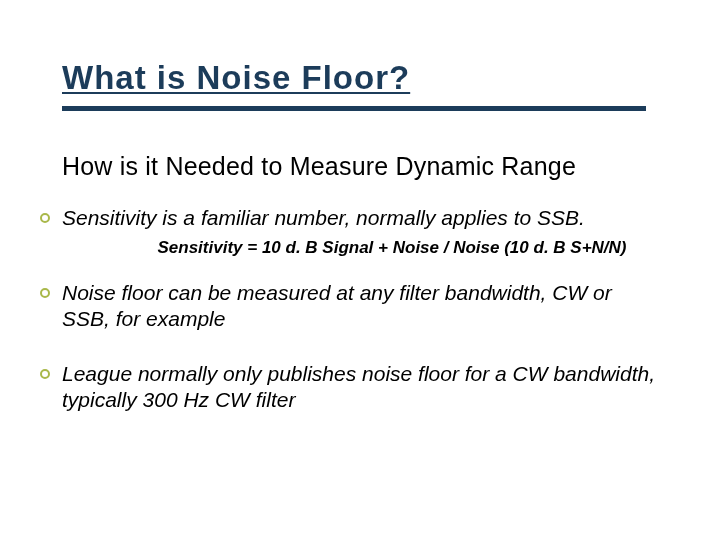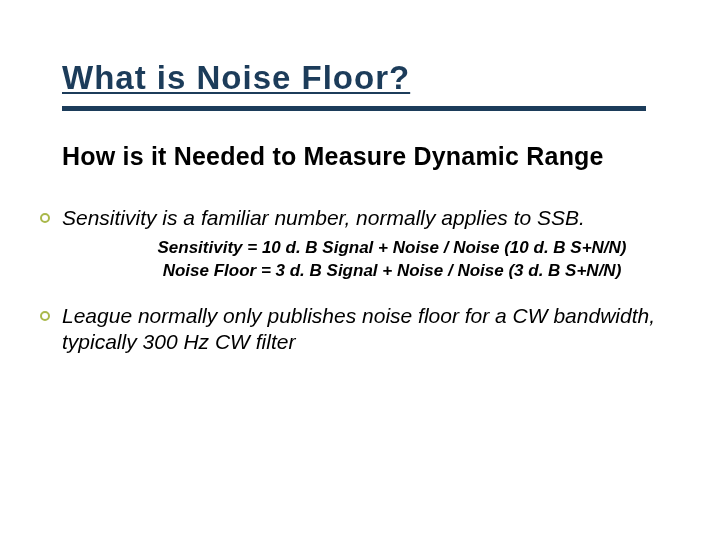--- a/index.html
+++ b/index.html
@@ -41,23 +41,23 @@
     position: absolute;
     left: 62px;
     top: 106px;
     width: 584px;
     height: 5px;
     background: #1c3c5a;
   }
   .subtitle {
     position: absolute;
     left: 62px;
-    top: 142px;
+    top: 152px;
     font-size: 25px;
-    font-weight: bold;
+    font-weight: normal;
     color: #000000;
     letter-spacing: 0.2px;
   }
   .body {
     position: absolute;
     left: 62px;
     top: 205px;
     right: 60px;
     font-size: 21px;
     line-height: 1.25;
@@ -98,23 +98,26 @@
 
   <div class="subtitle">How is it Needed to Measure Dynamic Range</div>
 
   <div class="body">
 
     <span class="bullet-dot" style="left:-22px; top:8px;"></span>
     <div class="para" style="margin-bottom:6px;">Sensitivity is a familiar number, normally applies to SSB.</div>
 
     <div class="sublist">
       <div>Sensitivity = 10 d. B Signal + Noise / Noise (10 d. B S+N/N)</div>
-      <div>Noise Floor = 3 d. B Signal + Noise / Noise  (3 d. B S+N/N)</div>
     </div>
 
+    <div style="position:relative;">
+      <span class="bullet-dot" style="left:-22px; top:8px;"></span>
+      <div class="para">Noise floor can be measured at any filter bandwidth, CW or SSB, for example</div>
+    </div>
 
     <div style="position:relative;">
       <span class="bullet-dot" style="left:-22px; top:8px;"></span>
       <div class="para">League normally only publishes noise floor for a CW bandwidth, typically 300 Hz CW filter</div>
     </div>
 
   </div>
 
 </div>
 

